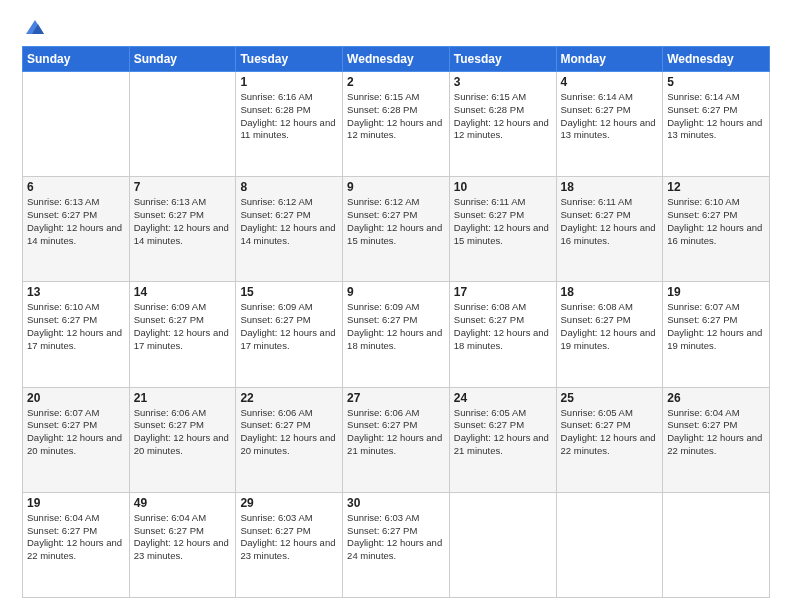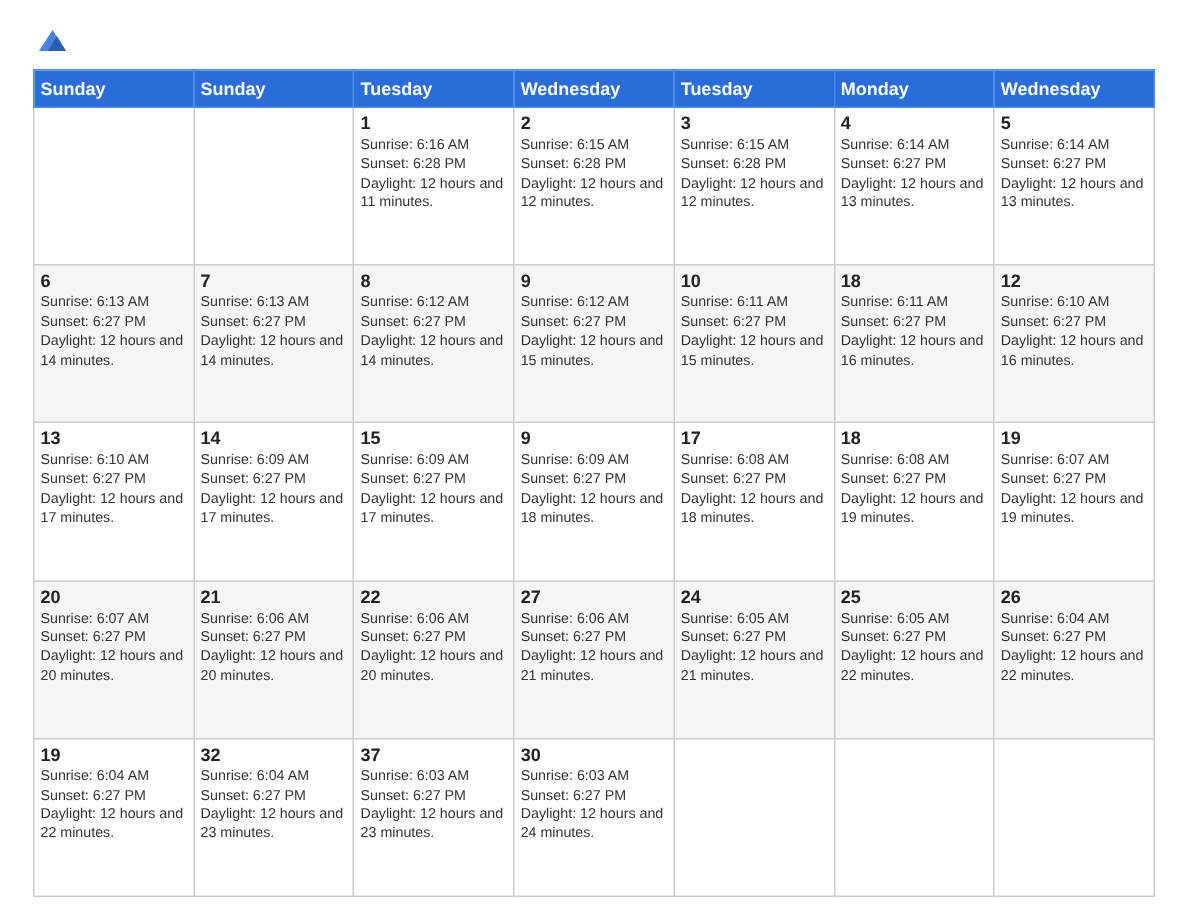--- a/index.html
+++ b/index.html
@@ -308,27 +308,27 @@
           </td>
         </tr>
         <tr class="row-white">
           <td>
             <span class="day-number">19</span>
             <div class="day-info" style="white-space: pre-line;">Sunrise: 6:04 AM
 Sunset: 6:27 PM
 Daylight: 12 hours and 22 minutes.</div>
           </td>
           <td>
-            <span class="day-number">32</span>
+            <span class="day-number">49</span>
             <div class="day-info" style="white-space: pre-line;">Sunrise: 6:04 AM
 Sunset: 6:27 PM
 Daylight: 12 hours and 23 minutes.</div>
           </td>
           <td>
-            <span class="day-number">37</span>
+            <span class="day-number">29</span>
             <div class="day-info" style="white-space: pre-line;">Sunrise: 6:03 AM
 Sunset: 6:27 PM
 Daylight: 12 hours and 23 minutes.</div>
           </td>
           <td>
             <span class="day-number">30</span>
             <div class="day-info" style="white-space: pre-line;">Sunrise: 6:03 AM
 Sunset: 6:27 PM
 Daylight: 12 hours and 24 minutes.</div>
           </td>

